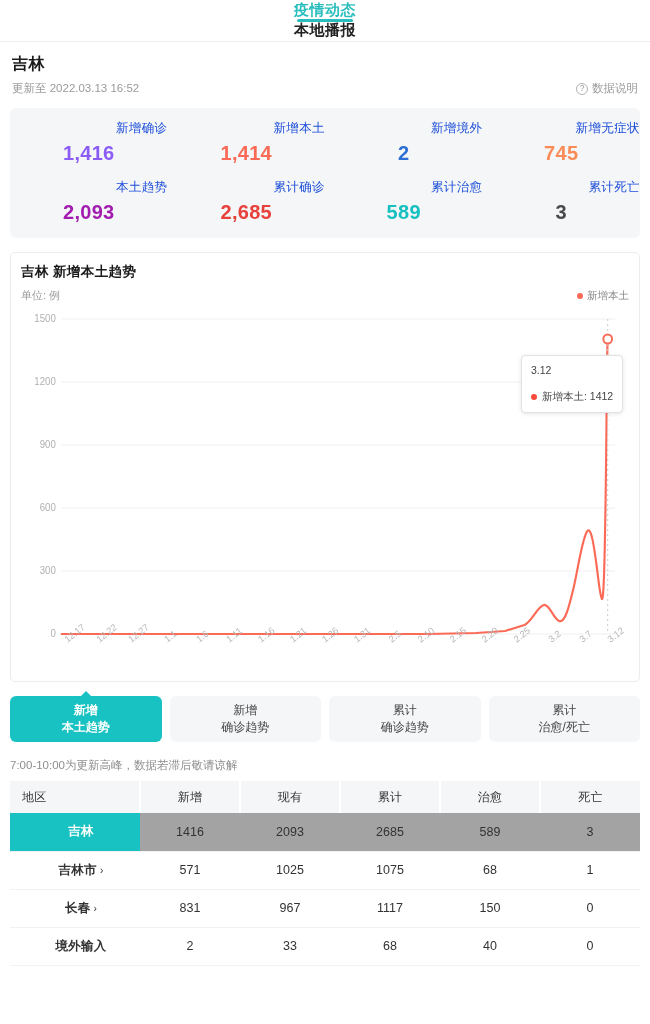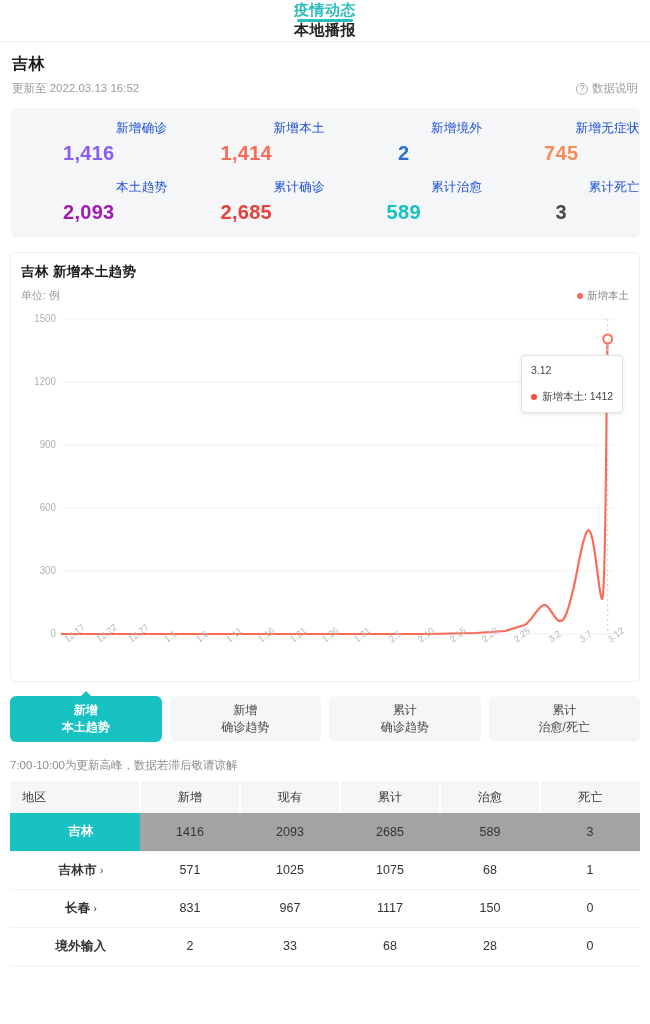--- a/index.html
+++ b/index.html
@@ -436,17 +436,17 @@
       <td>967</td>
       <td>1117</td>
       <td>150</td>
       <td>0</td>
     </tr>
     <tr>
       <td class="region-cell">境外输入</td>
       <td>2</td>
       <td>33</td>
       <td>68</td>
-      <td>28</td>
+      <td>40</td>
       <td>0</td>
     </tr>
   </tbody>
 </table>
 
 </body></html>

